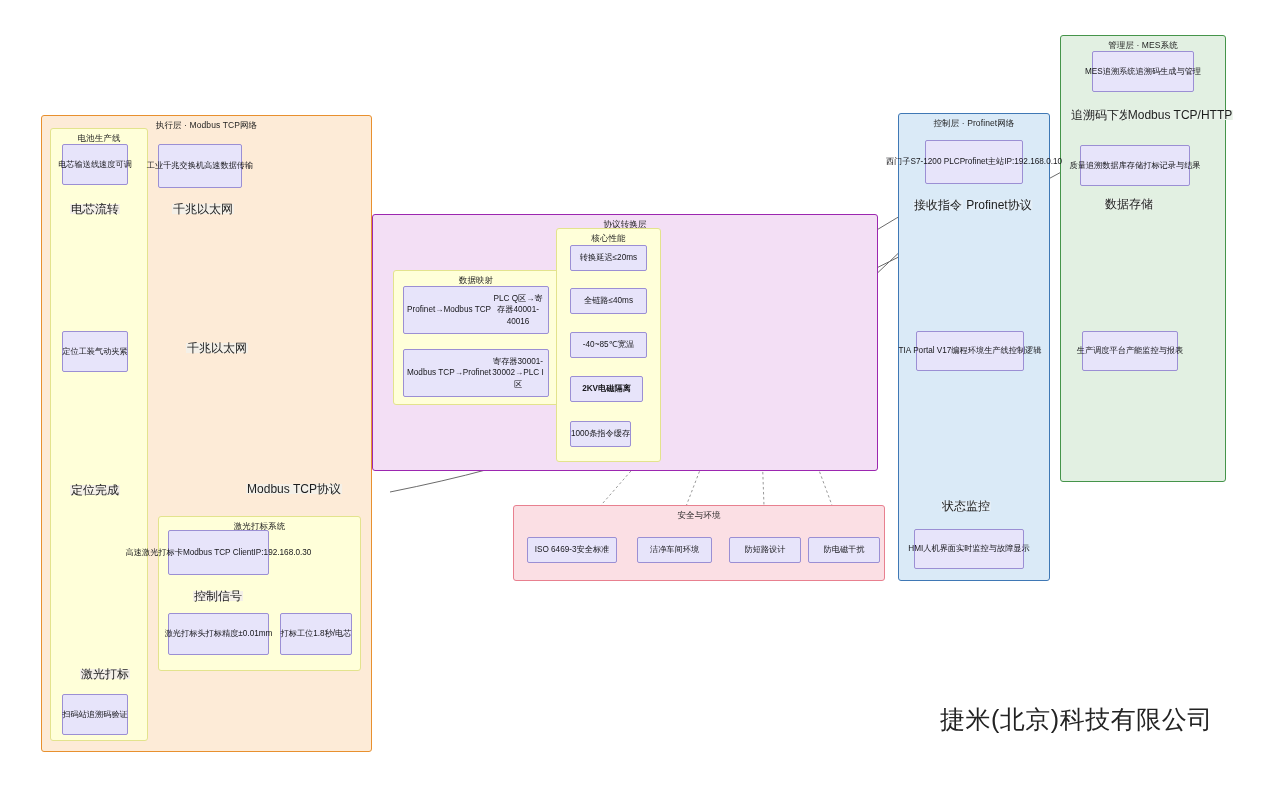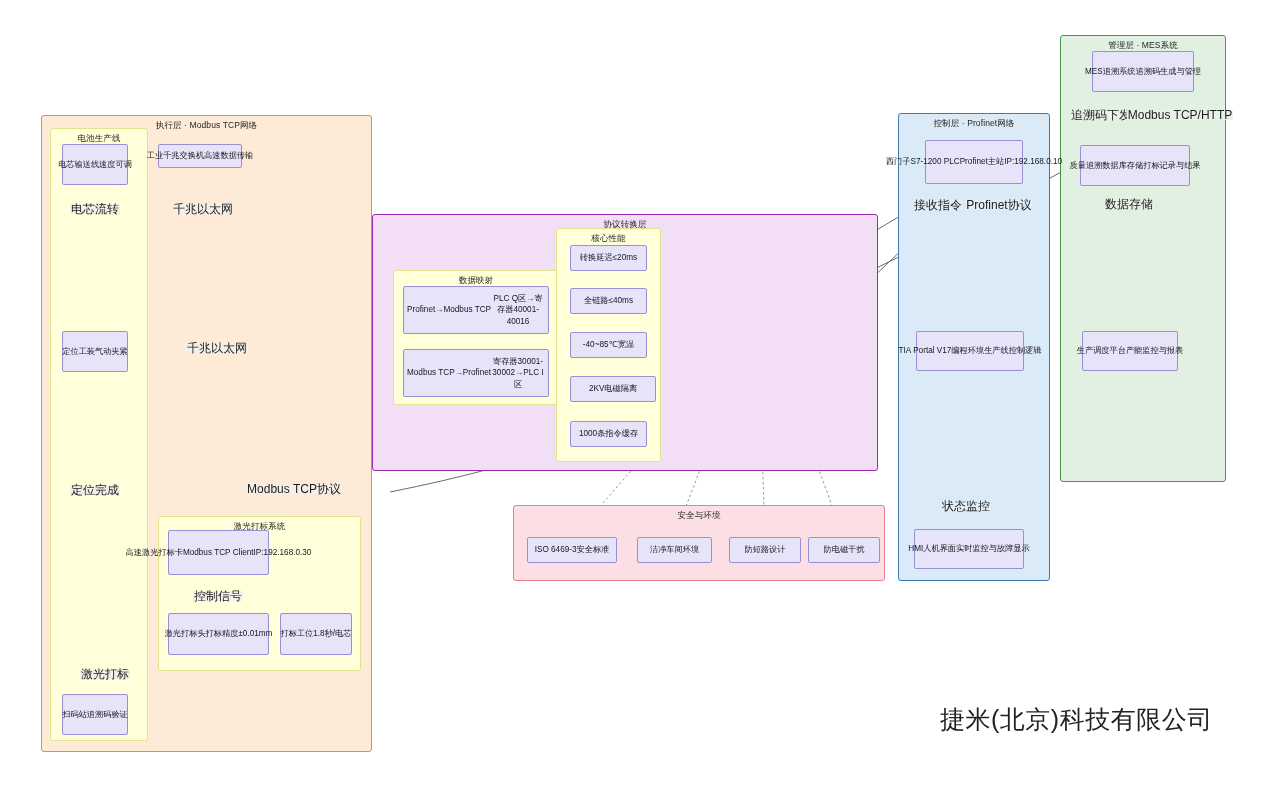--- a/index.html
+++ b/index.html
@@ -194,21 +194,21 @@
   <div class="node" style="left:62px; top:331px; width:66px; height:41px;">
     <span class="ln">定位工装</span>
     <span class="ln">气动夹紧</span>
   </div>
 
   <div class="node" style="left:62px; top:694px; width:66px; height:41px;">
     <span class="ln">扫码站</span>
     <span class="ln">追溯码验证</span>
   </div>
 
-  <div class="node" style="left:158px; top:144px; width:84px; height:24px;">
+  <div class="node" style="left:158px; top:144px; width:84px; height:44px;">
     <span class="ln">工业千兆交换机</span>
     <span class="ln">高速数据传输</span>
   </div>
 
   <div class="node" style="left:168px; top:530px; width:101px; height:45px;">
     <span class="ln">高速激光打标卡</span>
     <span class="ln">Modbus TCP Client</span>
     <span class="ln">IP:192.168.0.30</span>
   </div>
 
@@ -234,24 +234,24 @@
 
   <div class="node" style="left:570px; top:245px; width:77px; height:26px;">
     <span class="ln">转换延迟≤20ms</span>
   </div>
   <div class="node" style="left:570px; top:288px; width:77px; height:26px;">
     <span class="ln">全链路≤40ms</span>
   </div>
   <div class="node" style="left:570px; top:332px; width:77px; height:26px;">
     <span class="ln">-40~85℃宽温</span>
   </div>
-  <div class="node" style="left:570px; top:376px; width:86px; height:26px;">
+  <div class="node" style="left:570px; top:376px; width:73px; height:26px;font-weight:bold;">
     <span class="ln">2KV电磁隔离</span>
   </div>
-  <div class="node" style="left:570px; top:421px; width:77px; height:26px;">
+  <div class="node" style="left:570px; top:421px; width:61px; height:26px;">
     <span class="ln">1000条指令缓存</span>
   </div>
 
 
   <div class="node" style="left:925px; top:140px; width:98px; height:44px;">
     <span class="ln">西门子S7-1200 PLC</span>
     <span class="ln">Profinet主站</span>
     <span class="ln">IP:192.168.0.10</span>
   </div>
 

